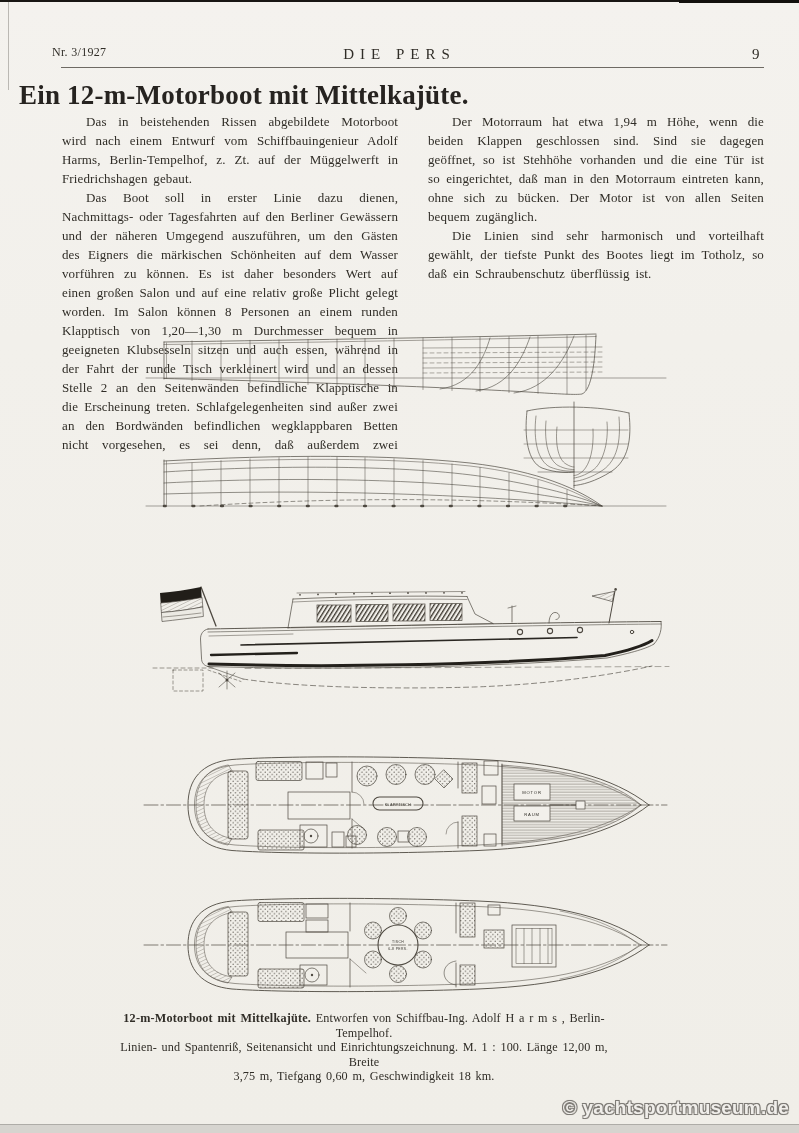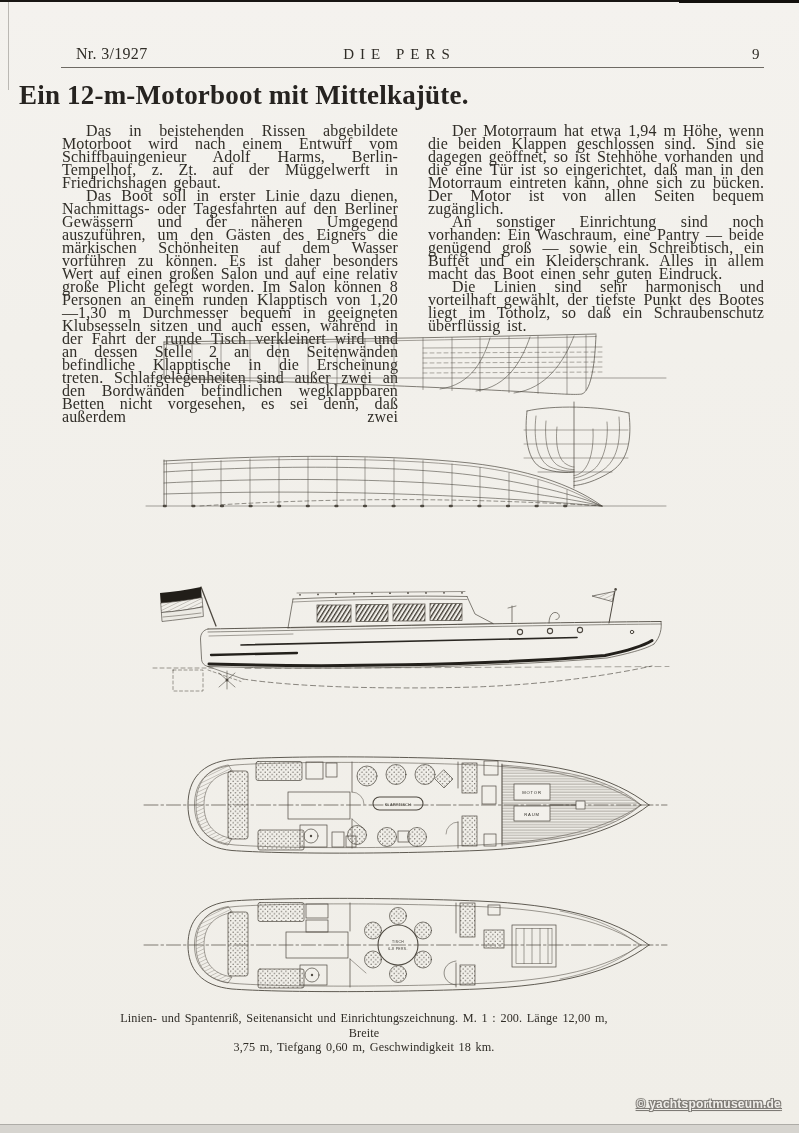--- a/index.html
+++ b/index.html
@@ -5,40 +5,40 @@
   html,body{margin:0;padding:0;background:#888;}
   .page{position:relative;width:799px;height:1133px;margin:0 auto;overflow:hidden;
         background:#f2f0eb;
         background-image:linear-gradient(180deg,#f4f2ee 0%,#f2f0eb 30%,#f0eee8 100%),
                          linear-gradient(90deg,rgba(0,0,0,.05),rgba(0,0,0,0) 2%,rgba(0,0,0,0) 97%,rgba(0,0,0,.05));
         font-family:"Liberation Serif",serif;color:#302d27;}
   .topedge{position:absolute;top:0;left:0;width:799px;height:2px;background:#181613;}
   .topedge-r{position:absolute;top:0;right:0;width:120px;height:3px;background:#12100d;}
   .leftedge{position:absolute;top:0;left:8px;width:1px;height:90px;background:rgba(40,36,30,.28);}
   .botstrip{position:absolute;bottom:0;left:0;width:799px;height:8px;background:#d6d4cf;border-top:1px solid #aeaca7;}
-  .hdr-issue{position:absolute;top:45px;left:76px;font-size:16px;letter-spacing:.3px;font-family:Liberation Serif, serif;}
+  .hdr-issue{position:absolute;top:45px;left:52px;font-size:12px;letter-spacing:.3px;font-family:Liberation Serif, serif;}
   .hdr-mag{position:absolute;top:46px;left:0;width:100%;text-align:center;font-size:15px;letter-spacing:6px;}
   .hdr-page{position:absolute;top:46px;left:752px;font-size:15px;}
   .hdr-rule{position:absolute;top:67px;left:61px;width:703px;height:1px;background:#6e6a63;}
   .title{position:absolute;top:80px;left:0;width:100%;
          font-size:27px;font-weight:bold;letter-spacing:.2px;color:#262320;margin-left:19px;}
-  .col{position:absolute;top:124px;width:336px;font-size:16px;line-height:13px;
+  .col{position:absolute;top:112px;width:336px;font-size:13px;line-height:19px;
        text-align:justify;word-spacing:2.4px;letter-spacing:.12px;}
   .col-left{left:62px;} .col-right{left:428px;}
   .col p{margin:0;text-indent:24px;}
   .col p.noindent{text-indent:0;}
   .col p.jlast{text-align-last:justify;}
   .fig{position:absolute;}
   .caption{position:absolute;top:1011px;left:118px;width:492px;text-align:center;
            font-size:12.2px;line-height:14.6px;letter-spacing:.1px;word-spacing:1.5px;}
   .caption b{letter-spacing:.2px;}
-  .watermark{position:absolute;top:1097px;right:18px;
-             font-family:"Liberation Sans",sans-serif;font-weight:bold;font-size:12px;
+  .watermark{position:absolute;top:1097px;right:10px;
+             font-family:"Liberation Sans",sans-serif;font-weight:bold;font-size:19px;
              color:#f0eeea;letter-spacing:.2px;
-             text-shadow:-1px -1px 0 #7d7a75,1px -1px 0 #7d7a75,-1px 1px 0 #7d7a75,1px 1px 0 #8a8781,0 0 2px #9a978f;text-decoration:underline;}
+             text-shadow:-1px -1px 0 #7d7a75,1px -1px 0 #7d7a75,-1px 1px 0 #7d7a75,1px 1px 0 #8a8781,0 0 2px #9a978f;}
 </style>
 </head>
 <body>
 
 <div class="page">
   <div class="topedge"></div>
   <div class="topedge-r"></div>
   <div class="leftedge"></div>
 
   <div class="hdr-issue">Nr. 3/1927</div>
@@ -47,21 +47,20 @@
   <div class="hdr-rule"></div>
 
   <div class="title">Ein 12-m-Motorboot mit Mittelkajüte.</div>
 
   <div class="col col-left">
     <p>Das in beistehenden Rissen abgebildete Motorboot wird nach einem Entwurf vom Schiffbauingenieur Adolf Harms, Berlin-Tempelhof, z. Zt. auf der Müggelwerft in Friedrichshagen gebaut.</p>
     <p class="jlast">Das Boot soll in erster Linie dazu dienen, Nachmittags- oder Tagesfahrten auf den Berliner Gewässern und der näheren Umgegend auszuführen, um den Gästen des Eigners die märkischen Schönheiten auf dem Wasser vorführen zu können. Es ist daher besonders Wert auf einen großen Salon und auf eine relativ große Plicht gelegt worden. Im Salon können 8 Personen an einem runden Klapptisch von 1,20—1,30 m Durchmesser bequem in geeigneten Klubsesseln sitzen und auch essen, während in der Fahrt der runde Tisch verkleinert wird und an dessen Stelle 2 an den Seitenwänden befindliche Klapptische in die Erscheinung treten. Schlafgelegenheiten sind außer zwei an den Bordwänden befindlichen wegklappbaren Betten nicht vorgesehen, es sei denn, daß außerdem zwei</p>
   </div>
   <div class="col col-right">
     <p>Der Motorraum hat etwa 1,94 m Höhe, wenn die beiden Klappen geschlossen sind. Sind sie dagegen geöffnet, so ist Stehhöhe vorhanden und die eine Tür ist so eingerichtet, daß man in den Motorraum eintreten kann, ohne sich zu bücken. Der Motor ist von allen Seiten bequem zugänglich.</p>
-    <p>An sonstiger Einrichtung sind noch vorhanden: Ein Waschraum, eine Pantry — beide genügend groß — sowie ein Schreibtisch, ein Buffet und ein Kleiderschrank. Alles in allem macht das Boot einen sehr guten Eindruck.</p>
     <p>Die Linien sind sehr harmonisch und vorteilhaft gewählt, der tiefste Punkt des Bootes liegt im Totholz, so daß ein Schraubenschutz überflüssig ist.</p>
   </div>
 
   <svg width="0" height="0" style="position:absolute" aria-hidden="true">
     <defs>
       <pattern id="dots" width="4.6" height="4.6" patternUnits="userSpaceOnUse">
         <circle cx="1.1" cy="1.1" r="0.65" fill="#57524b"></circle>
         <circle cx="3.4" cy="3.4" r="0.65" fill="#57524b"></circle>
       </pattern>
       <pattern id="hatch" width="3.4" height="3.4" patternUnits="userSpaceOnUse" patternTransform="rotate(64)">
@@ -317,20 +316,21 @@
           <line x1="384" y1="43.5" x2="384" y2="78.5" stroke-width="0.5"></line>
           <line x1="392" y1="43.5" x2="392" y2="78.5" stroke-width="0.5"></line>
           <line x1="400" y1="43.5" x2="400" y2="78.5" stroke-width="0.5"></line>
           <line x1="408" y1="43.5" x2="408" y2="78.5" stroke-width="0.5"></line>
         </g>
       </g>
     </g>
   </svg>
 
   <div class="caption">
-    <div>Linien- und Spantenriß, Seitenansicht und Einrichtungszeichnung. M. 1 : 200. Länge 12,00 m, Breite</div>
+    <div><b>12-m-Motorboot mit Mittelkajüte.</b><span> Entworfen von Schiffbau-Ing. Adolf H a r m s , Berlin-Tempelhof.</span></div>
+    <div>Linien- und Spantenriß, Seitenansicht und Einrichtungszeichnung. M. 1 : 100. Länge 12,00 m, Breite</div>
     <div>3,75 m, Tiefgang 0,60 m, Geschwindigkeit 18 km.</div>
   </div>
 
   <div class="watermark">© yachtsportmuseum.de</div>
 
   <div class="botstrip"></div>
 </div>
 
 </body></html>

